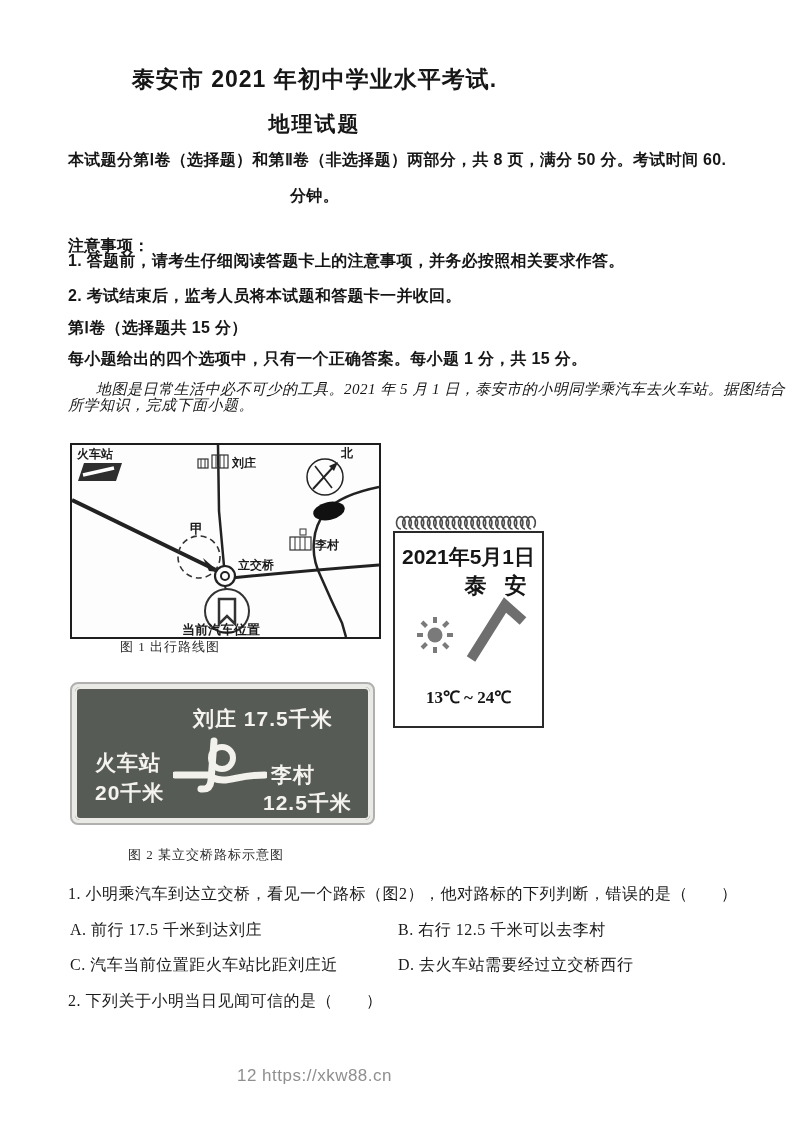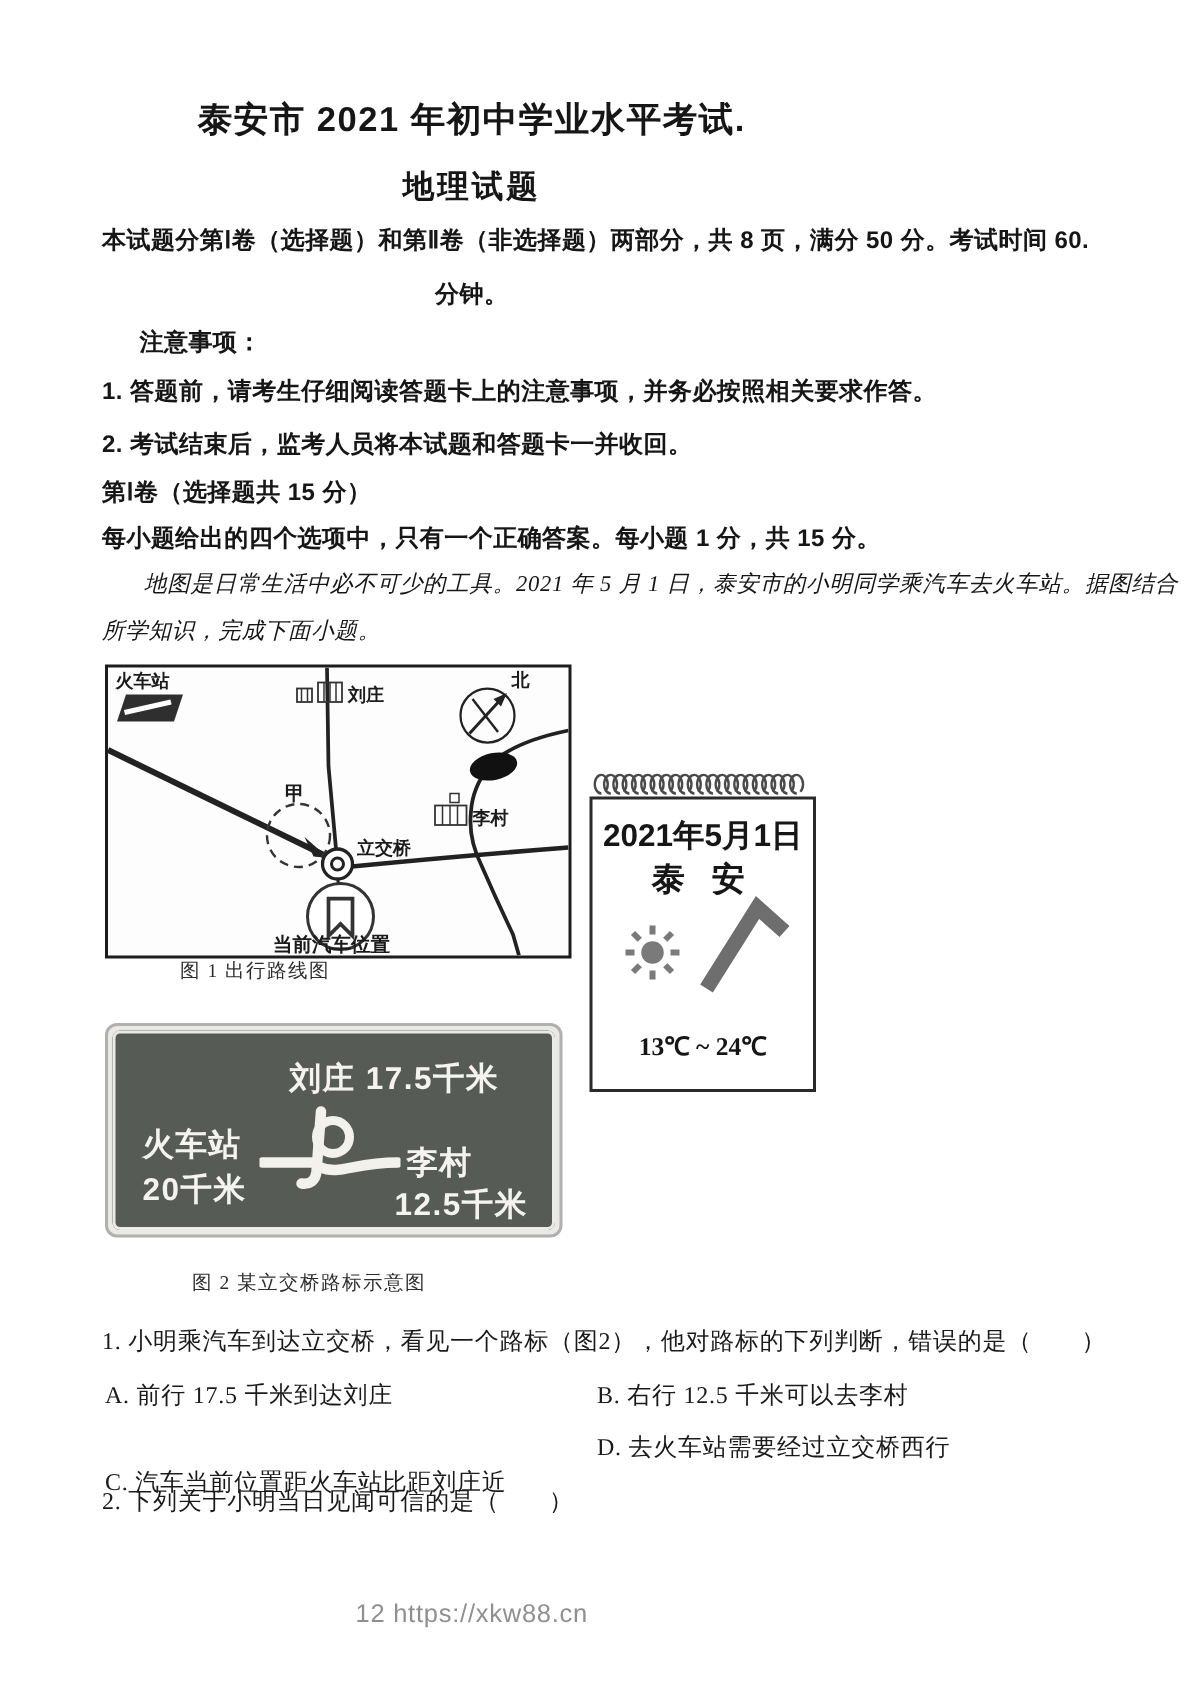--- a/index.html
+++ b/index.html
@@ -29,29 +29,29 @@
 <body>
 
 <div class="page">
 
   <div class="abs center title b" style="top:64px;">泰安市 2021 年初中学业水平考试.</div>
   <div class="abs center subtitle b" style="top:110px;">地理试题</div>
 
   <div class="abs body16 b" style="left:68px;top:150px;">本试题分第Ⅰ卷（选择题）和第Ⅱ卷（非选择题）两部分，共 8 页，满分 50 分。考试时间 60.</div>
   <div class="abs center body16 b" style="top:186px;">分钟。</div>
 
-  <div class="abs body16 b" style="left:68px;top:218px;margin-left:25px;">注意事项：</div>
+  <div class="abs body16 b" style="left:68px;top:236px;">注意事项：</div>
   <div class="abs body16 b" style="left:68px;top:251px;">1. 答题前，请考生仔细阅读答题卡上的注意事项，并务必按照相关要求作答。</div>
   <div class="abs body16 b" style="left:68px;top:286px;">2. 考试结束后，监考人员将本试题和答题卡一并收回。</div>
 
   <div class="abs body16 b" style="left:68px;top:318px;">第Ⅰ卷（选择题共 15 分）</div>
   <div class="abs body16 b" style="left:68px;top:349px;">每小题给出的四个选项中，只有一个正确答案。每小题 1 分，共 15 分。</div>
 
   <div class="abs kai" style="left:96px;top:380px;font-size:15px;letter-spacing:0.5px;font-style:italic;">地图是日常生活中必不可少的工具。2021 年 5 月 1 日，泰安市的小明同学乘汽车去火车站。据图结合</div>
-  <div class="abs kai" style="left:68px;top:411px;font-size:15px;letter-spacing:0.5px;">所学知识，完成下面小题。</div>
+  <div class="abs kai" style="left:68px;top:396px;font-size:15px;letter-spacing:0.5px;">所学知识，完成下面小题。</div>
 
   <div class="abs mapbox" style="left:70px;top:443px;width:307px;height:192px;">
     <svg width="307" height="192" viewBox="0 0 307 192">
 
       <path d="M0,55 L148,127" stroke="#222" stroke-width="4" fill="none"></path>
       <polygon points="147,127 131,113 137,126" fill="#222"></polygon>
       <path d="M146,0 L147,66 L152,121" stroke="#222" stroke-width="2.5" fill="none"></path>
       <path d="M159,133 Q230,126 307,120" stroke="#222" stroke-width="3" fill="none"></path>
       <path d="M307,42 Q268,50 254,66 Q243,80 242,96 Q240,114 249,132 Q259,155 270,178 L274,192" stroke="#222" stroke-width="2.5" fill="none"></path>
       <path d="M153,140 L154,147" stroke="#222" stroke-width="2" fill="none"></path>
@@ -91,21 +91,21 @@
       <text x="110" y="189" font-size="13">当前汽车位置</text>
     </svg>
   </div>
   <div class="abs cap serif" style="left:120px;top:638px;">图 1 出行路线图</div>
 
   <svg class="abs" style="left:392px;top:512px;" width="150" height="20" viewBox="0 0 150 20">
     <path d="M9,17 a4.3,6.2 0 1 1 2.4,-1.2 m3.8,1.2 a4.3,6.2 0 1 1 2.4,-1.2 m3.8,1.2 a4.3,6.2 0 1 1 2.4,-1.2 m3.8,1.2 a4.3,6.2 0 1 1 2.4,-1.2 m3.8,1.2 a4.3,6.2 0 1 1 2.4,-1.2 m3.8,1.2 a4.3,6.2 0 1 1 2.4,-1.2 m3.8,1.2 a4.3,6.2 0 1 1 2.4,-1.2 m3.8,1.2 a4.3,6.2 0 1 1 2.4,-1.2 m3.8,1.2 a4.3,6.2 0 1 1 2.4,-1.2 m3.8,1.2 a4.3,6.2 0 1 1 2.4,-1.2 m3.8,1.2 a4.3,6.2 0 1 1 2.4,-1.2 m3.8,1.2 a4.3,6.2 0 1 1 2.4,-1.2 m3.8,1.2 a4.3,6.2 0 1 1 2.4,-1.2 m3.8,1.2 a4.3,6.2 0 1 1 2.4,-1.2 m3.8,1.2 a4.3,6.2 0 1 1 2.4,-1.2 m3.8,1.2 a4.3,6.2 0 1 1 2.4,-1.2 m3.8,1.2 a4.3,6.2 0 1 1 2.4,-1.2 m3.8,1.2 a4.3,6.2 0 1 1 2.4,-1.2 m3.8,1.2 a4.3,6.2 0 1 1 2.4,-1.2 m3.8,1.2 a4.3,6.2 0 1 1 2.4,-1.2 m3.8,1.2 a4.3,6.2 0 1 1 2.4,-1.2 m3.8,1.2 a4.3,6.2 0 1 1 2.4,-1.2" fill="none" stroke="#4a4a4a" stroke-width="1.6"></path>
   </svg>
   <div class="abs calbox" style="left:393px;top:531px;width:147px;height:193px;">
     <div class="abs b" style="left:0;top:10px;width:147px;text-align:center;font-size:21px;">2021年5月1日</div>
-    <div class="abs b" style="left:0;top:38px;width:147px;text-align:center;font-size:22px;letter-spacing:6px;">泰 安</div>
+    <div class="abs b" style="left:0;top:38px;width:147px;text-align:center;font-size:22px;letter-spacing:6px;padding-left:30px;">泰 安</div>
     <svg class="abs" style="left:18px;top:80px;" width="44" height="44" viewBox="0 0 44 44">
       <circle cx="22" cy="22" r="7.5" fill="#7a7a7a"></circle>
       <g stroke="#7a7a7a" stroke-width="4">
         <path d="M22,4 V10"></path>
           <path d="M22,34 V40"></path>
           <path d="M4,22 H10"></path>
           <path d="M34,22 H40"></path>
         <path d="M9,9 L13.5,13.5"></path>
           <path d="M30.5,30.5 L35,35"></path>
           <path d="M35,9 L30.5,13.5"></path>
@@ -131,19 +131,19 @@
         <path d="M41,4 L38,44 Q37,53 28,52" stroke="#f2f1ec" stroke-width="7" fill="none" stroke-linecap="round"></path>
         <circle cx="49" cy="21" r="11" stroke="#f2f1ec" stroke-width="6" fill="none"></circle>
       </svg>
     </div>
   </div>
   <div class="abs cap serif" style="left:128px;top:846px;">图 2 某立交桥路标示意图</div>
 
   <div class="abs q serif" style="left:68px;top:884px;">1. 小明乘汽车到达立交桥，看见一个路标（图2），他对路标的下列判断，错误的是（　　）</div>
   <div class="abs q serif" style="left:70px;top:920px;">A. 前行 17.5 千米到达刘庄</div>
   <div class="abs q serif" style="left:398px;top:920px;">B. 右行 12.5 千米可以去李村</div>
-  <div class="abs q serif" style="left:70px;top:955px;margin-top:23px;">C. 汽车当前位置距火车站比距刘庄近</div>
+  <div class="abs q serif" style="left:70px;top:955px;">C. 汽车当前位置距火车站比距刘庄近</div>
   <div class="abs q serif" style="left:398px;top:955px;">D. 去火车站需要经过立交桥西行</div>
   <div class="abs q serif" style="left:68px;top:991px;">2. 下列关于小明当日见闻可信的是（　　）</div>
 
   <div class="abs center footer" style="top:1066px;">12 https://xkw88.cn</div>
 
 </div>
 
 </body></html>

